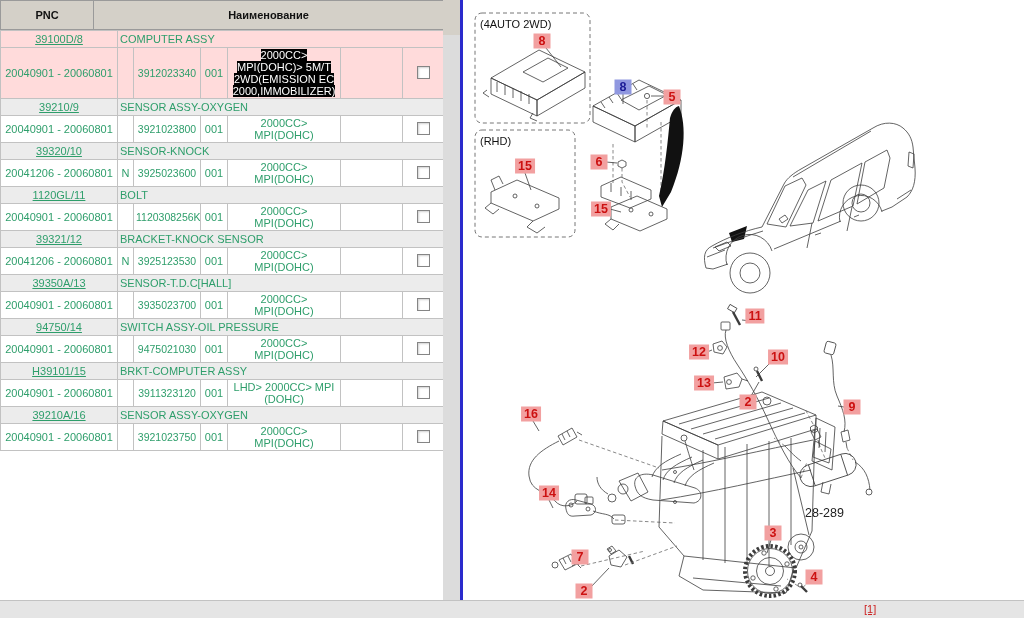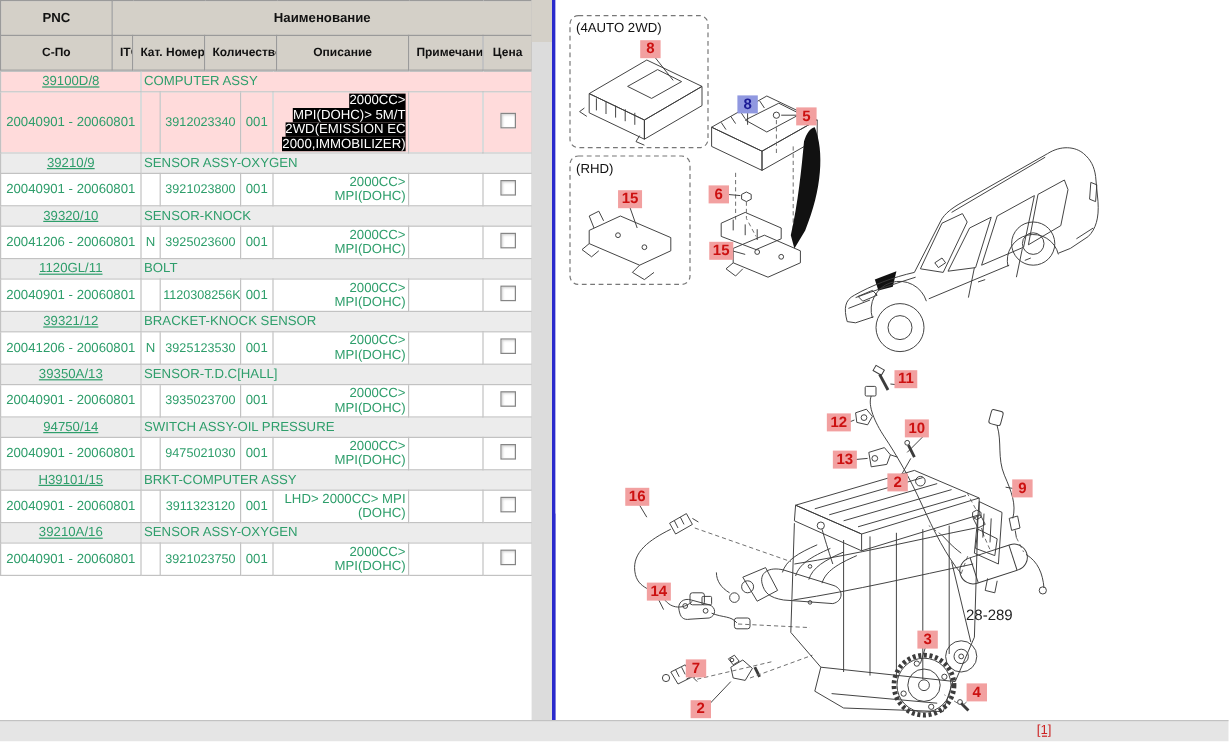--- a/index.html
+++ b/index.html
@@ -16,21 +16,21 @@
                  overflow:hidden;line-height:12px;vertical-align:middle;}
   .body-table tr.sec td{background:var(--section-row);height:14px;}
   .body-table tr.dat td{background:#fff;height:15px;}
   .body-table tr.hl td{background:var(--highlight-row);margin-left:16px;}
   .pnc-link{color:var(--link-green);text-decoration:underline;cursor:pointer;}
   .c-pnc{text-align:center;}
   .c-range{text-align:center;white-space:nowrap;}
   .c-itc{text-align:center;}
   .c-part{text-align:center;white-space:nowrap;font-size:10.5px;}
   .c-qty{text-align:center;}
-  .c-desc{text-align:right;}
+  .c-desc{text-align:center;}
   .c-desc .sel{background:var(--selected-desc-bg);color:var(--selected-desc-text);}
   .c-price{text-align:center;padding-left:16px;}
   .cb{display:inline-block;width:11px;height:11px;background:#fff;border:1px solid #858585;
       box-shadow:inset 1px 1px 2px rgba(0,0,0,0.18);}
 
   .gutter{position:absolute;left:443px;top:0;width:17px;height:600px;background:#dcdcdc;}
   .gutter-top{position:absolute;left:443px;top:0;width:17px;height:35px;background:#d4d0c8;}
   .divider{position:absolute;left:460px;top:0;width:3px;height:600px;background:var(--divider-blue);}
 
   
@@ -69,29 +69,20 @@
           <col style="width:60px">
           <col style="width:60px">
           <col style="width:110px">
           <col style="width:62px">
           <col style="width:41px">
         </colgroup>
       <tbody>
           <tr>
         <th>PNC</th>
         <th colspan="6">Наименование</th>
-      </tr>
-      <tr class="sub">
-        <th>С-По</th>
-        <th>ITC</th>
-        <th>Кат. Номер</th>
-        <th>Количество</th>
-        <th>Описание</th>
-        <th>Примечание</th>
-        <th>Цена</th>
       </tr>
     </tbody>
       </table>
     <table class="body-table">
       <colgroup>
           <col style="width:117px">
           <col style="width:16px">
           <col style="width:67px">
           <col style="width:27px">
           <col style="width:113px">
@@ -426,21 +417,21 @@
     <div class="diag-ref" style="left:342px;top:506px">28-289</div>
 
   <div class="callout red" style="left: 79px; top: 41px;">8</div>
       <div class="callout selected" style="left: 160px; top: 87px;">8</div>
       <div class="callout red" style="left: 209px; top: 97px;">5</div>
       <div class="callout red" style="left: 62px; top: 166px;">15</div>
       <div class="callout red" style="left: 136px; top: 162px;">6</div>
       <div class="callout red" style="left: 138px; top: 209px;">15</div>
       <div class="callout red" style="left: 292px; top: 316px;">11</div>
       <div class="callout red" style="left: 236px; top: 352px;">12</div>
-      <div class="callout red" style="left: 301px; top: 357px;">10</div>
+      <div class="callout red" style="left: 315px; top: 357px;">10</div>
       <div class="callout red" style="left: 241px; top: 383px;">13</div>
       <div class="callout red" style="left: 285px; top: 402px;">2</div>
       <div class="callout red" style="left: 389px; top: 407px;">9</div>
       <div class="callout red" style="left: 68px; top: 414px;">16</div>
       <div class="callout red" style="left: 86px; top: 493px; text-align: right;">14</div>
       <div class="callout red" style="left: 117px; top: 557px;">7</div>
       <div class="callout red" style="left: 121px; top: 591px;">2</div>
       <div class="callout red" style="left: 310px; top: 533px;">3</div>
       <div class="callout red" style="left: 351px; top: 577px;">4</div>
     </div>

